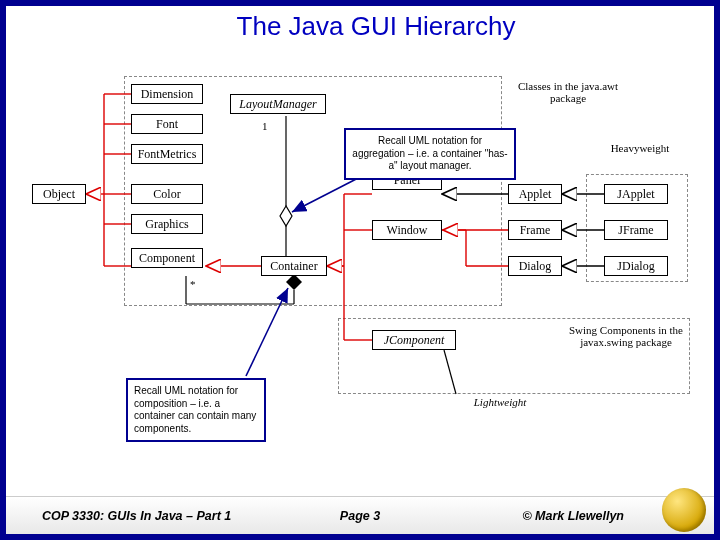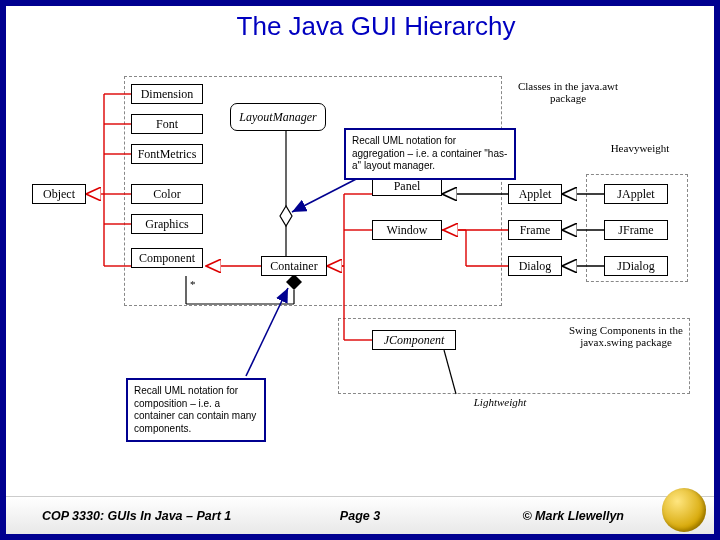--- a/index.html
+++ b/index.html
@@ -95,37 +95,37 @@
       <line x1="220" y1="310" x2="262" y2="222" stroke="#000090" stroke-width="1.6" marker-end="url(#arrow)"></line>
     </svg>
 
     <div class="box" style="left:6px; top:118px; width:54px; height:20px;">Object</div>
     <div class="box" style="left:105px; top:18px; width:72px; height:20px;">Dimension</div>
     <div class="box" style="left:105px; top:48px; width:72px; height:20px;">Font</div>
     <div class="box" style="left:105px; top:78px; width:72px; height:20px;">FontMetrics</div>
     <div class="box" style="left:105px; top:118px; width:72px; height:20px;text-align:center;">Color</div>
     <div class="box" style="left:105px; top:148px; width:72px; height:20px;">Graphics</div>
     <div class="box" style="left:105px; top:182px; width:72px; height:20px;">Component</div>
-    <div class="box" style="left:204px; top:37px; width:96px; height:28px; font-style:italic;border-radius:7px;">
+    <div class="box" style="left:204px; top:28px; width:96px; height:20px; font-style:italic;">
         <span>LayoutManager</span>
       </div>
     <div class="box" style="left:235px; top:190px; width:66px; height:20px;">Container</div>
-    <div class="box" style="left:346px; top:110px; width:70px; height:20px;">Panel</div>
+    <div class="box" style="left:346px; top:104px; width:70px; height:20px;">Panel</div>
     <div class="box" style="left:346px; top:154px; width:70px; height:20px;">Window</div>
     <div class="box" style="left:482px; top:118px; width:54px; height:20px;">Applet</div>
     <div class="box" style="left:482px; top:154px; width:54px; height:20px;">Frame</div>
     <div class="box" style="left:482px; top:190px; width:54px; height:20px;">Dialog</div>
     <div class="box" style="left:578px; top:118px; width:64px; height:20px;">JApplet</div>
     <div class="box" style="left:578px; top:154px; width:64px; height:20px;">JFrame</div>
     <div class="box" style="left:578px; top:190px; width:64px; height:20px;">JDialog</div>
     <div class="box" style="left:346px; top:264px; width:84px; height:20px; font-style:italic;">
         <span>JComponent</span>
       </div>
 
-    <div class="callout" style="left:318px; top:62px; width:172px;">Recall UML notation for aggregation – i.e. a container "has-a" layout manager.</div>
+    <div class="callout" style="left:318px; top:62px; width:172px;text-align:center;">Recall UML notation for aggregation – i.e. a container "has-a" layout manager.</div>
     <div class="callout" style="left:100px; top:300px; width:140px;margin-top:12px;">Recall UML notation for composition – i.e. a container can contain many components.</div>
 
   </div>
 
   <div class="footer">
     <div class="footer-left">COP 3330:  GUIs In Java – Part 1</div>
     <div class="footer-center">Page 3</div>
     <div class="footer-right">© Mark Llewellyn</div>
     <div class="logo"></div>
   </div>

